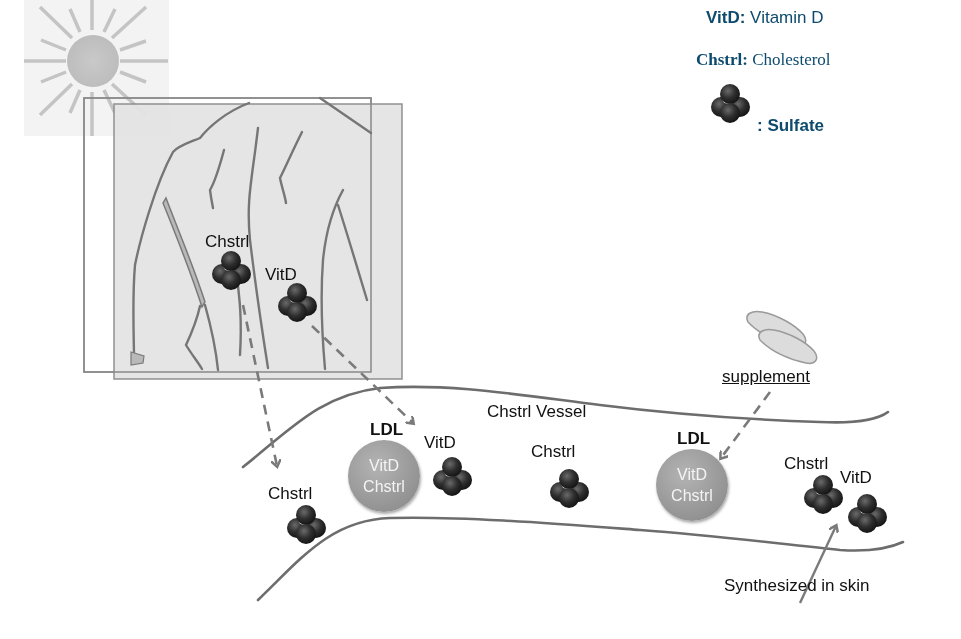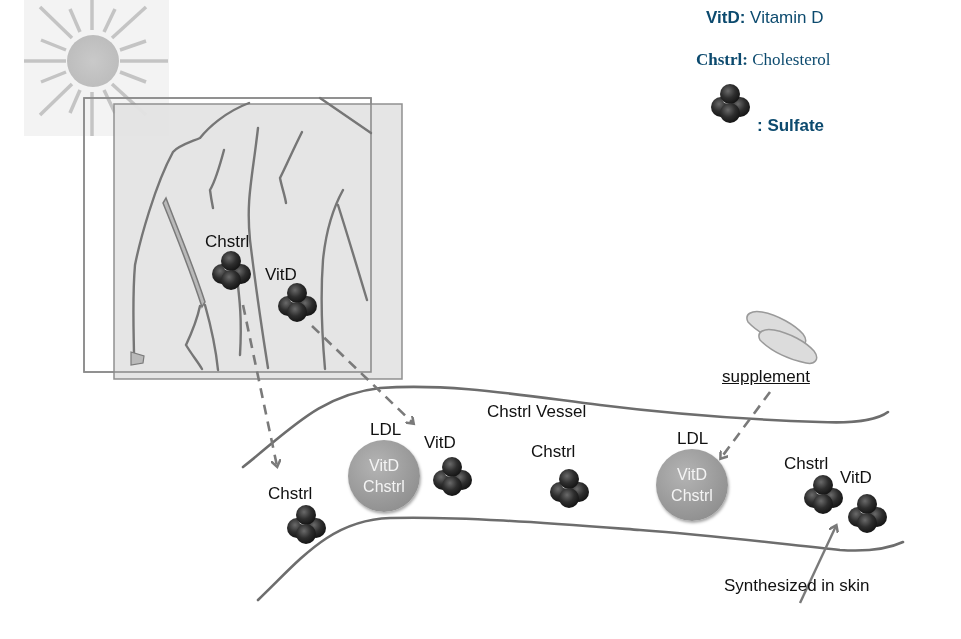--- a/index.html
+++ b/index.html
@@ -2,21 +2,21 @@
 <html><head>
 <meta charset="utf-8">
 <style>
   html, body { margin:0; padding:0; background:#ffffff; }
   body { width:961px; height:639px; position:relative; overflow:hidden;
          font-family:"Liberation Sans", "DejaVu Sans", sans-serif; color:#111; }
   .abs { position:absolute; }
   .legend-text { font-size:17px; color:#0c4a6e; white-space:nowrap; }
   .legend-text b { font-weight:bold; }
   .lbl { position:absolute; font-size:17px; color:#111; white-space:nowrap; }
-  .lbl-bold { font-weight:normal; }
+  .lbl-bold { font-weight:bold; }
   .ldl-circle { position:absolute; width:72px; height:72px; border-radius:50%;
     background:radial-gradient(circle at 40% 35%, #b4b4b4 0%, #9a9a9a 55%, #858585 100%);
     box-shadow: 1px 2px 3px rgba(0,0,0,0.35);
     display:flex; flex-direction:column; align-items:center; justify-content:center;
     color:#f4f4f4; font-size:16px; line-height:21px; }
   svg { position:absolute; left:0; top:0; }
 </style>
 </head>
 <body>
 

